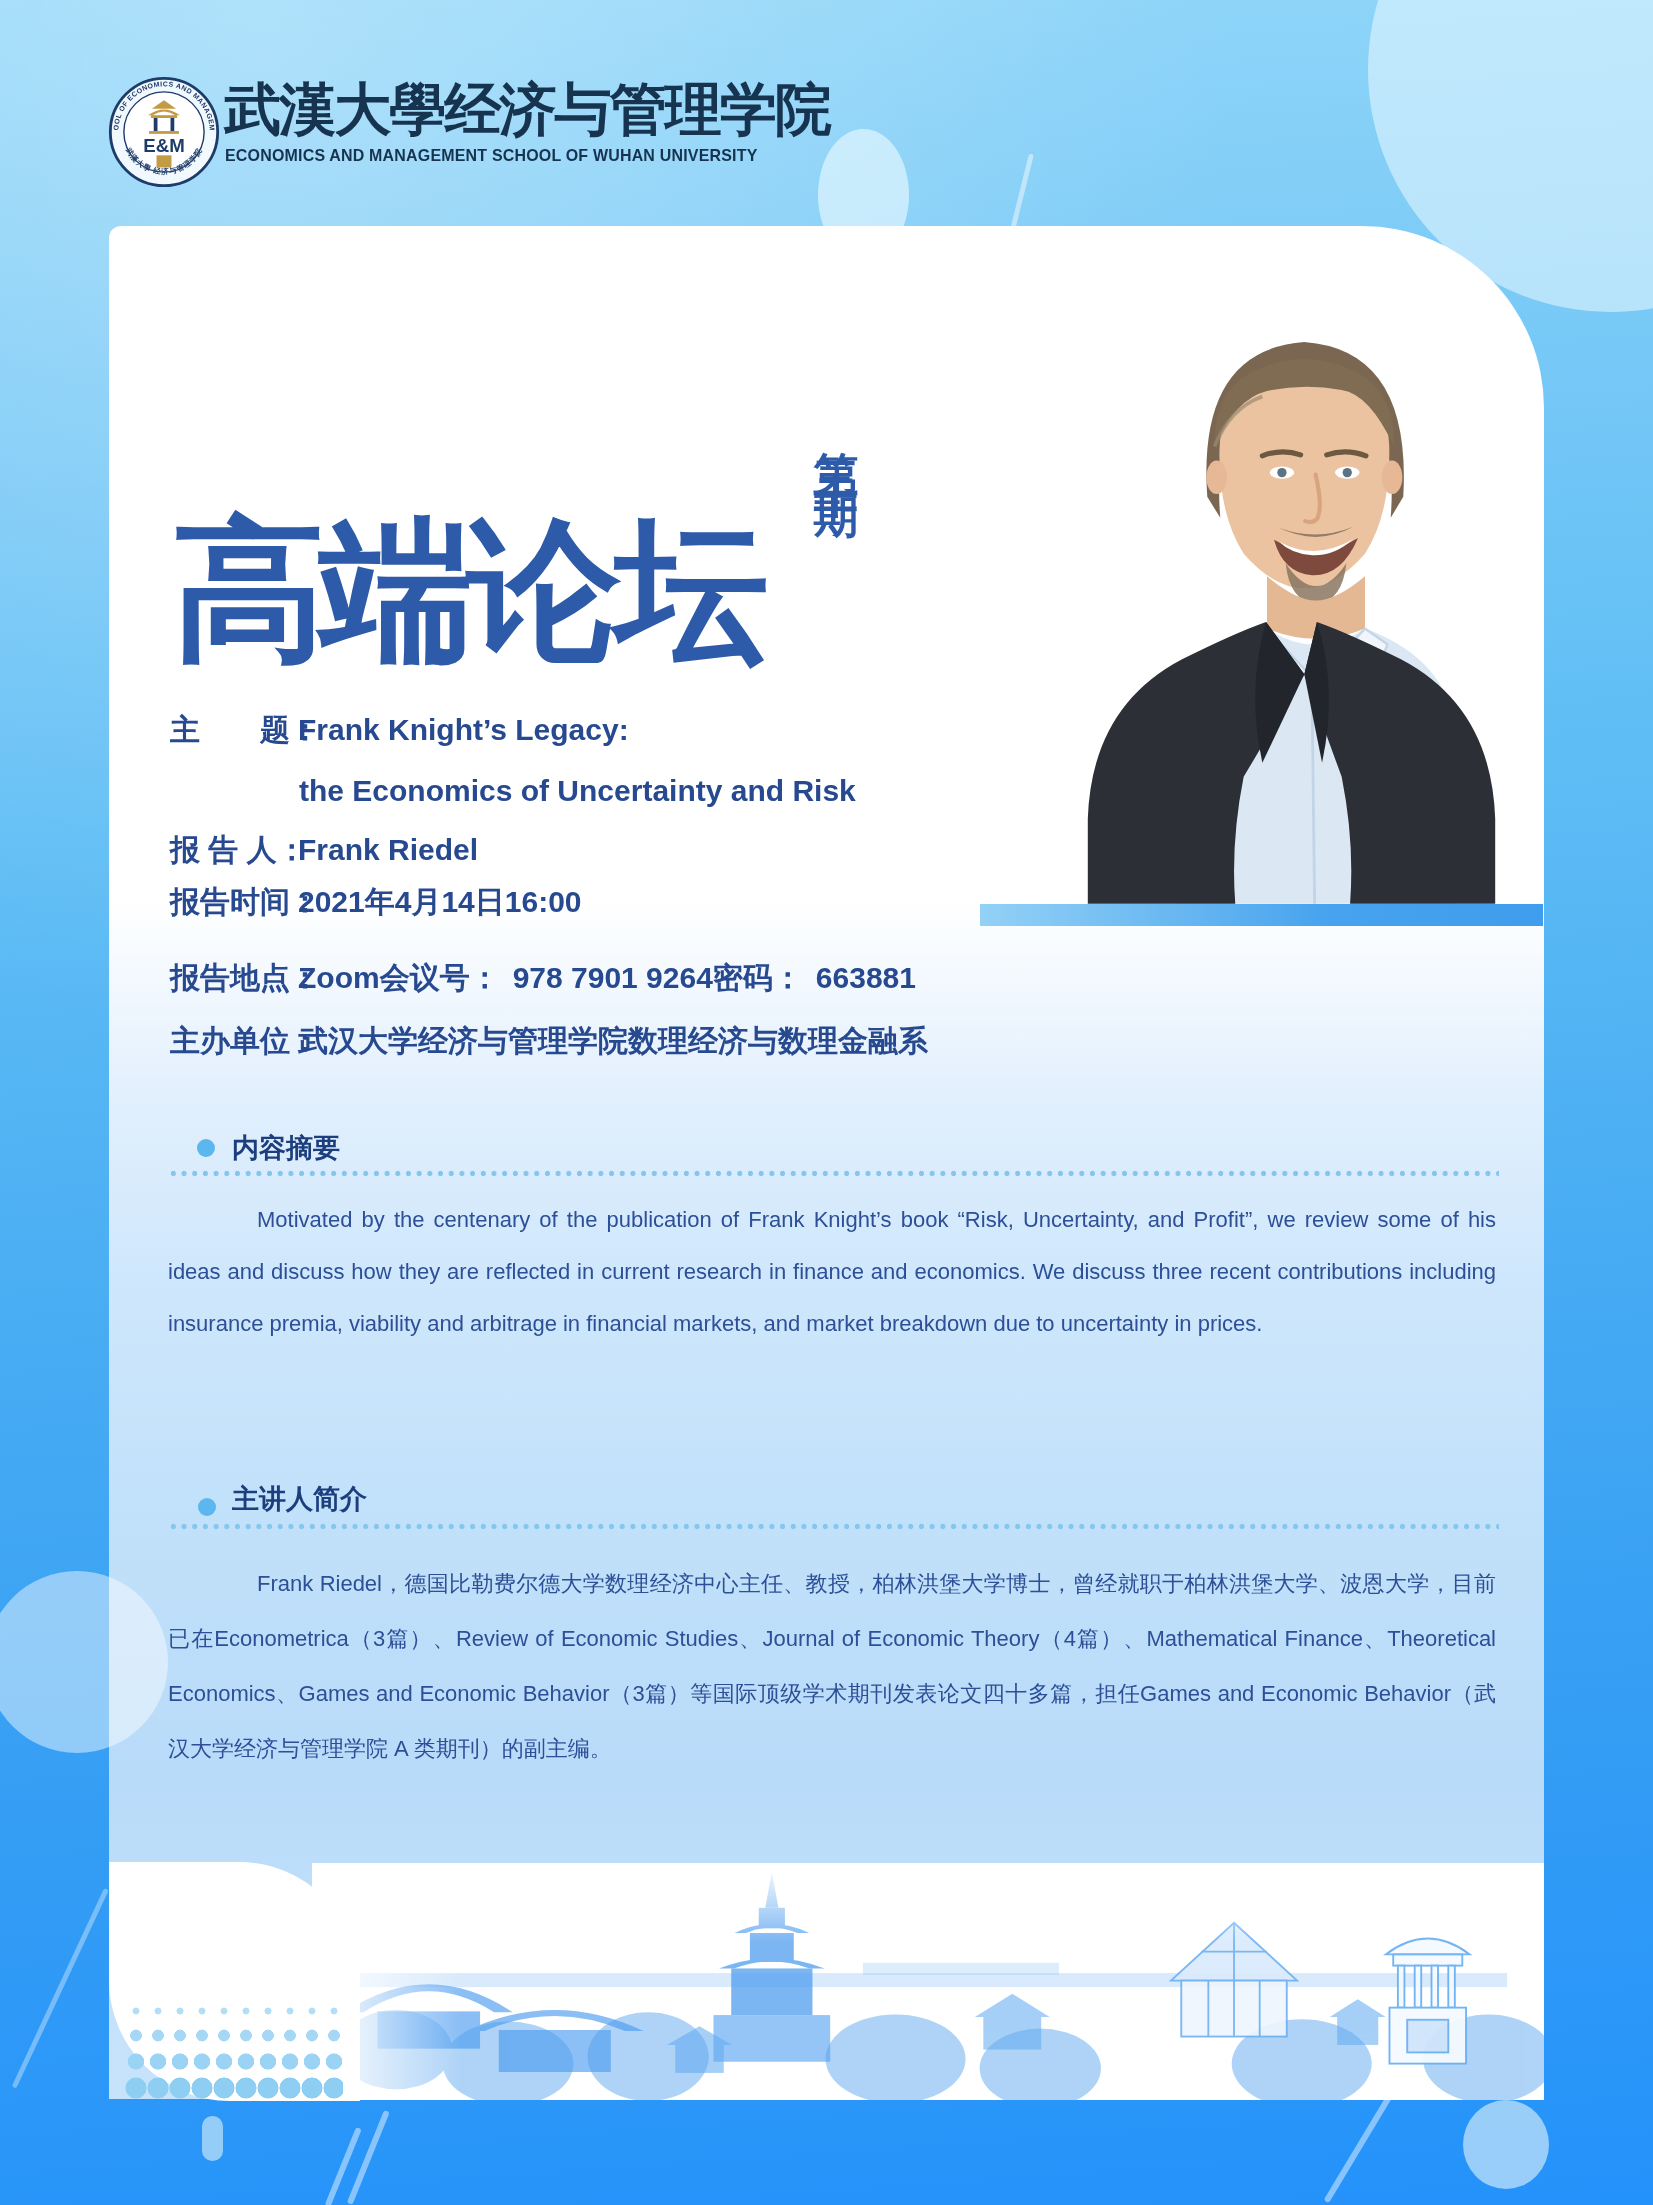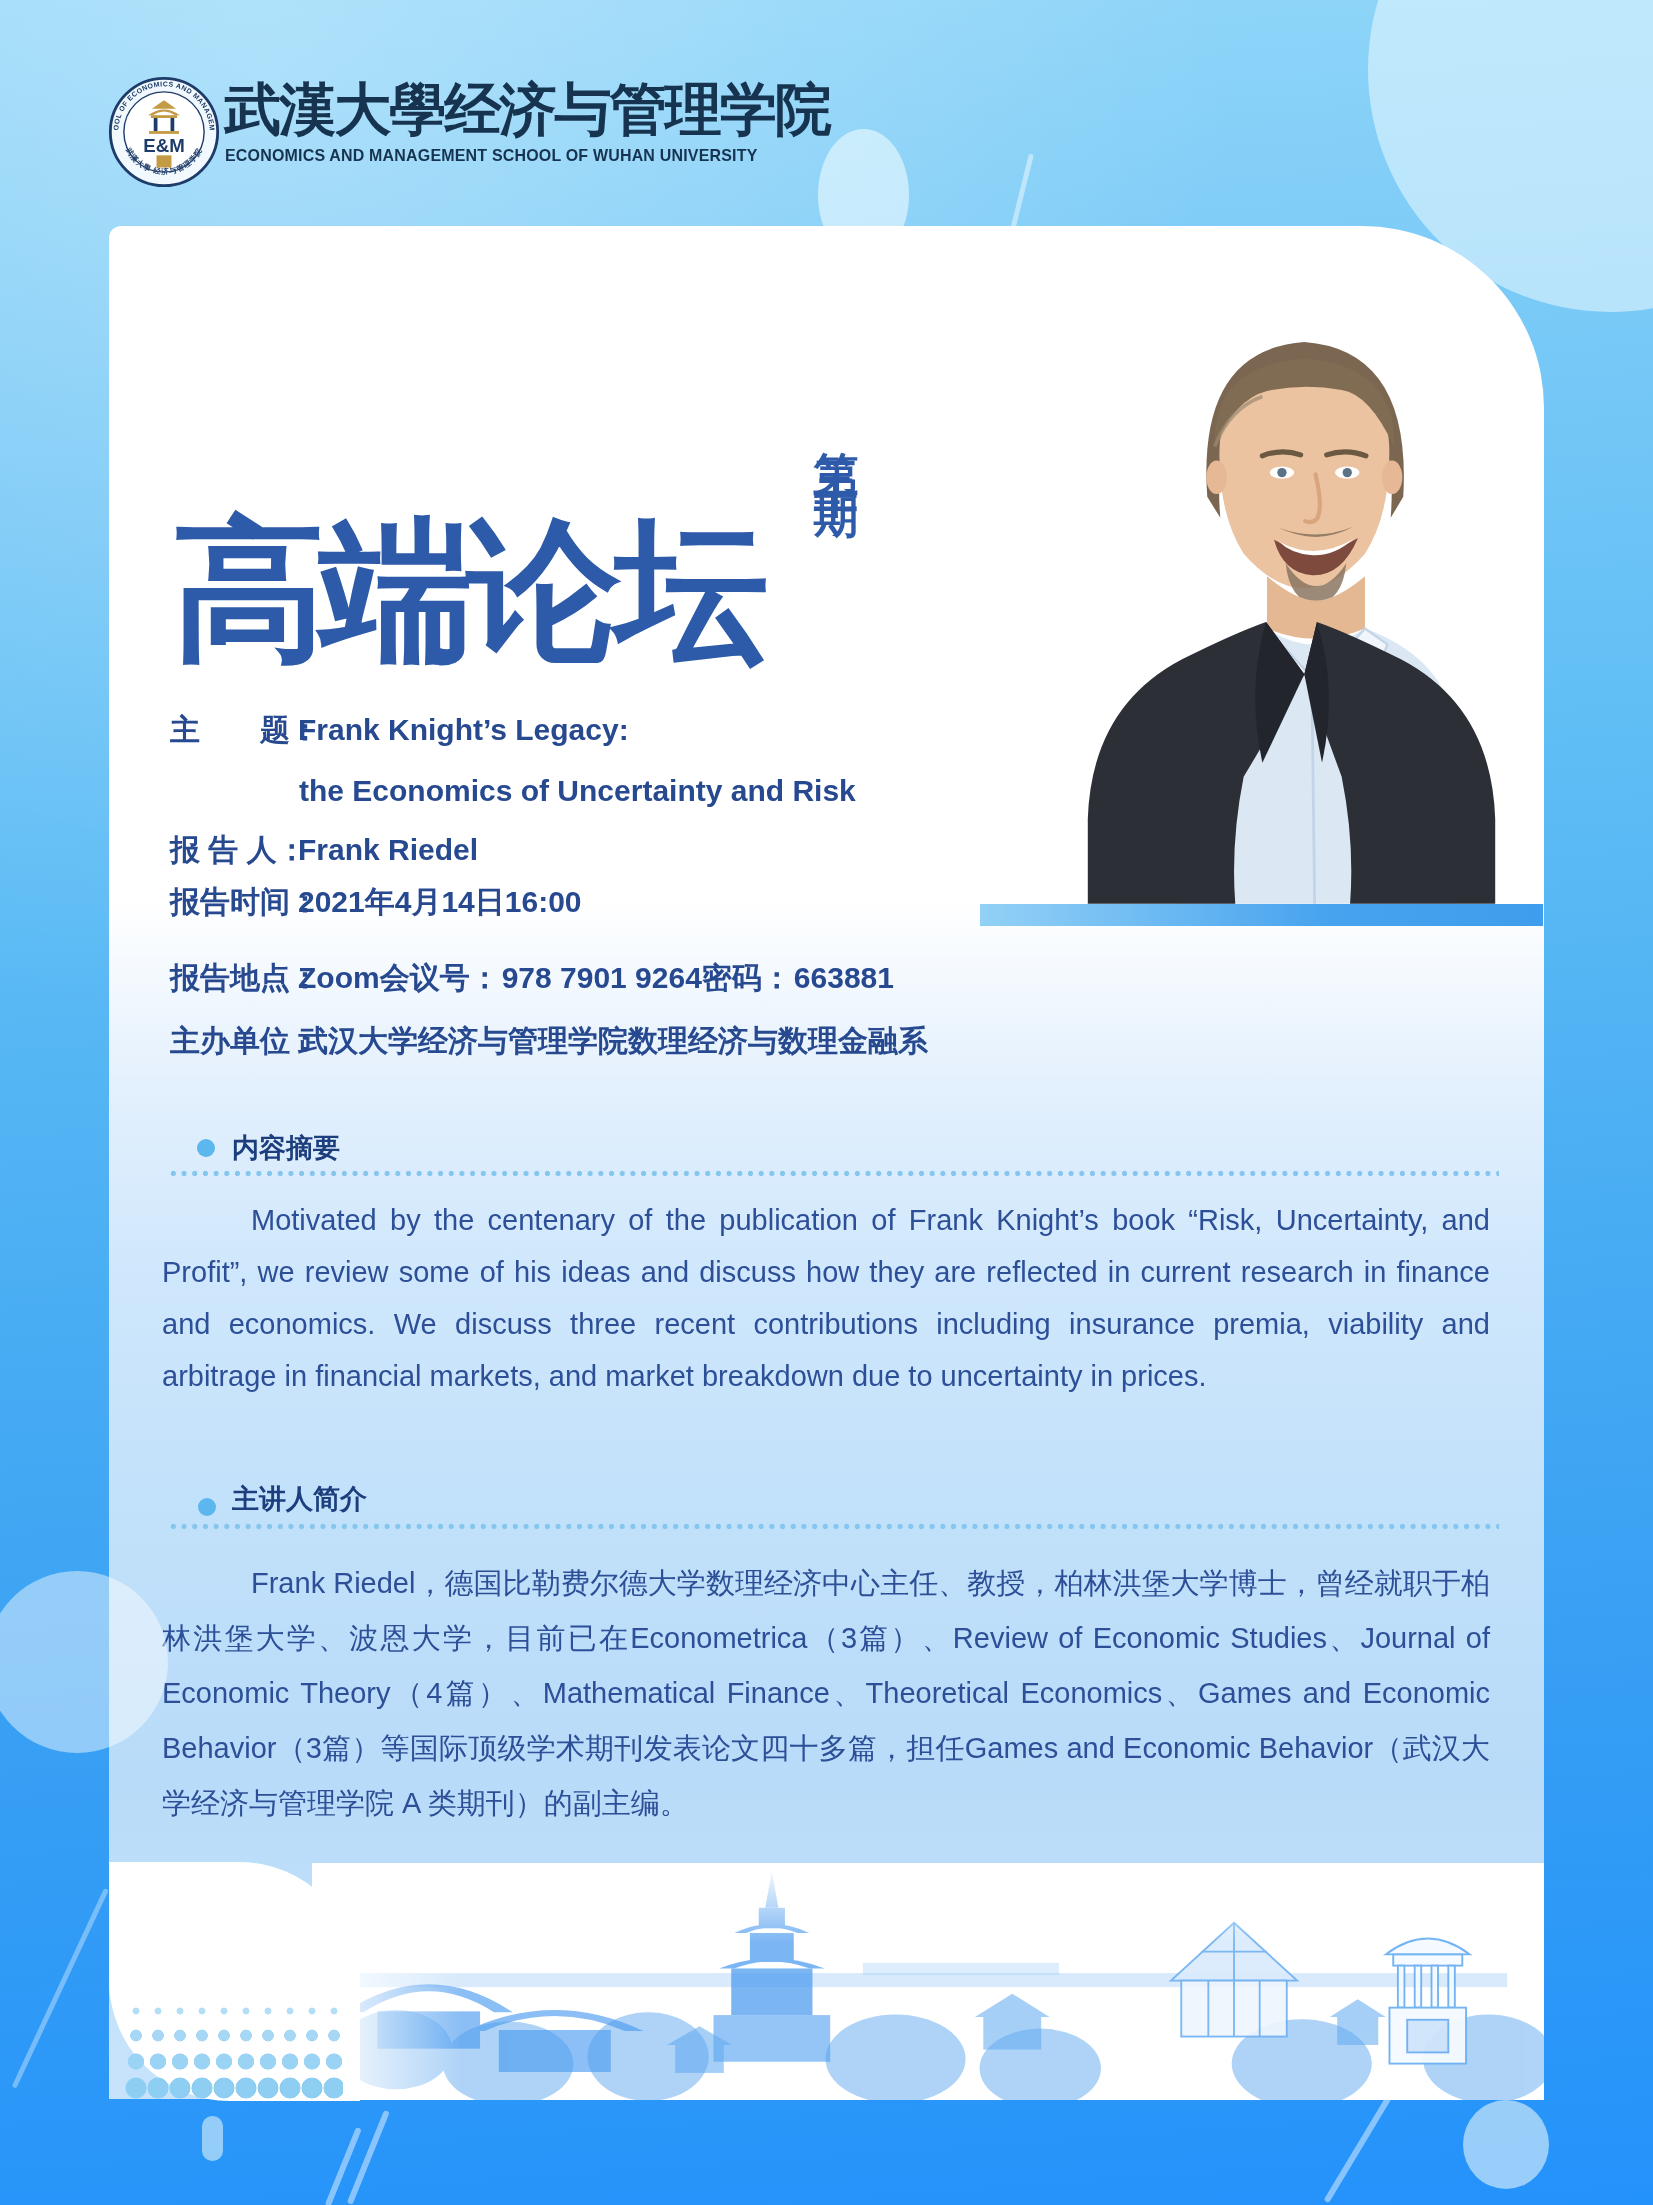--- a/index.html
+++ b/index.html
@@ -48,32 +48,32 @@
   .person{left:1043px;top:254px;width:497px;height:650px;}
   .photo-bar{left:980px;top:904px;width:563px;height:22.4px;
     background:linear-gradient(90deg,#93d1f6 0%,#47a3ee 62%,#3f9ded 100%);}
 
   
   .drow{left:170px;width:1330px;display:flex;align-items:center;font-weight:700;
     font-size:30px;line-height:33px;color:#27498f;white-space:nowrap;}
   .dlabel{display:inline-block;width:128px;}
   .r1{top:713px;} .r2{top:774px;left:299px;width:1200px;} .r3{top:833px;}
   .r4{top:885px;} .r5{top:961px;} .r6{top:1024px;}
-  .gap{} .gap-s{margin-left:2px;}
+  .gap{} .gap-s{margin-left:13px;}
 
   
   .bullet{width:18px;height:18px;border-radius:50%;background:#5bb7ee;}
   .bullet-a{left:197px;top:1139px;} .bullet-b{left:198px;top:1498px;}
   .sec-h{font-weight:700;font-size:27px;line-height:31px;color:#1c3e7d;white-space:nowrap;}
   .sech-a{left:232px;top:1133px;} .sech-b{left:232px;top:1484px;}
   .dotline{left:168px;width:1331px;height:6.5px;
     background-image:radial-gradient(circle,#84c6ee 2.3px,rgba(0,0,0,0) 2.8px);
     background-size:10.7px 6.5px;background-repeat:repeat-x;}
   .dot-a{top:1170px;} .dot-b{top:1523px;}
-  .para{left:162px;width:1328px;color:#2c4f97;font-size:29px;text-align:justify;text-indent:89px;}
+  .para{left:168px;width:1328px;color:#2c4f97;font-size:22px;text-align:justify;text-indent:89px;}
   .para-a{top:1194px;line-height:52px;}
   .para-b{top:1556px;line-height:55px;}
 
   
   .skyline{left:312px;top:1863px;width:1232px;height:237px;}
 
   
   .leaf{left:109px;top:1862px;width:251px;height:239px;background:#ffffff;border-radius:0 121px 0 121px;}
   .dotrow{left:125px;width:218px;background-repeat:repeat-x;}
   .dr1{top:2007px;height:8px;background-image:radial-gradient(circle,#b3def6 3.3px,rgba(0,0,0,0) 3.7px);background-size:22px 8px;}

